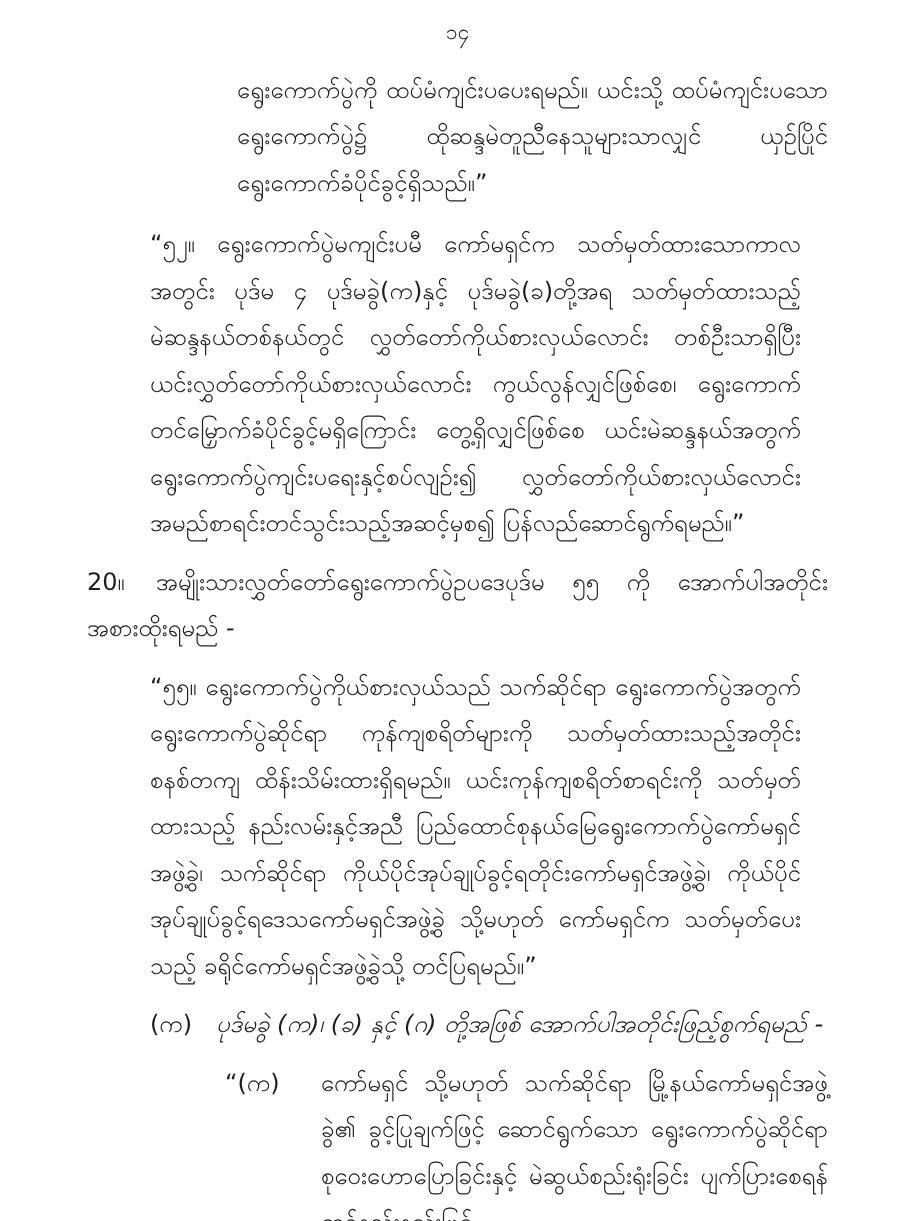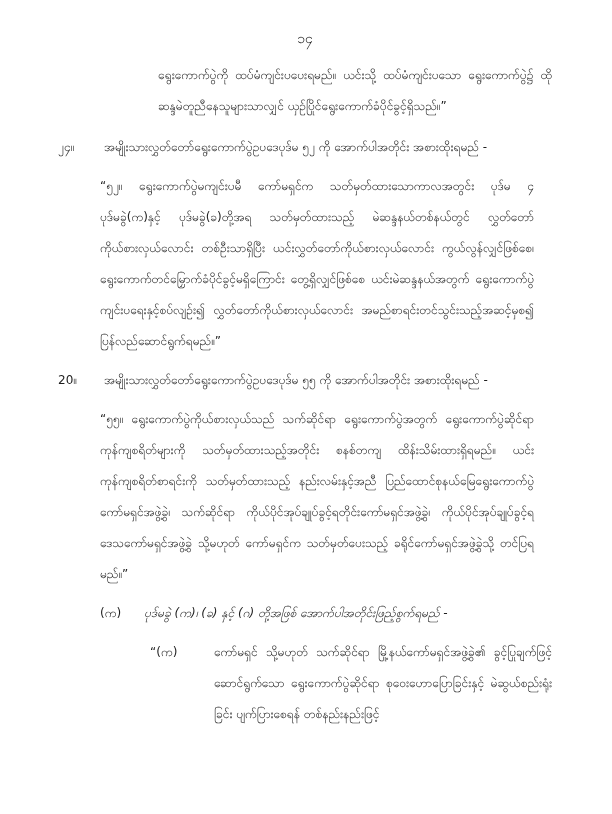--- a/index.html
+++ b/index.html
@@ -11,31 +11,31 @@
     width: 612px;
     height: 814px;
     overflow: hidden;
     color: #1e1e1e;
     font-family: "DejaVu Sans", "Liberation Sans", sans-serif;
   }
   .page {
     box-sizing: border-box;
     width: 612px;
     height: 814px;
-    padding: 28px 60px 0 58px;
+    padding: 12px 60px 0 58px;
     background: #ffffff;
   }
   .page-number {
     text-align: center;
     font-size: 14px;
     line-height: 20px;
     margin-bottom: 12px;
   }
   .block {
-    font-size: 12px;
+    font-size: 16px;
     line-height: 31px;
     text-align: justify;
   }
   .intro-quote {
     margin: 0 0 10px 100px;
   }
   .num-para {
     margin: 8px 0;
   }
   .num-para .para-num {
@@ -73,23 +73,20 @@
 </style>
 </head>
 <body>
 
 <div class="page">
 
   <div class="page-number">၁၄</div>
 
   <div class="block intro-quote">ရွေးကောက်ပွဲကို ထပ်မံကျင်းပပေးရမည်။ ယင်းသို့ ထပ်မံကျင်းပသော ရွေးကောက်ပွဲ၌ ထိုဆန္ဒမဲတူညီနေသူများသာလျှင် ယှဉ်ပြိုင်ရွေးကောက်ခံပိုင်ခွင့်ရှိသည်။”</div>
 
-  <p class="block num-para">
-    <span class="para-num">၂၄။</span><span>အမျိုးသားလွှတ်တော်ရွေးကောက်ပွဲဥပဒေပုဒ်မ ၅၂ ကို အောက်ပါအတိုင်း အစားထိုးရမည် -</span>
-  </p>
 
   <div class="block quote-block">“၅၂။ ရွေးကောက်ပွဲမကျင်းပမီ ကော်မရှင်က သတ်မှတ်ထားသောကာလအတွင်း ပုဒ်မ ၄ ပုဒ်မခွဲ(က)နှင့် ပုဒ်မခွဲ(ခ)တို့အရ သတ်မှတ်ထားသည့် မဲဆန္ဒနယ်တစ်နယ်တွင် လွှတ်တော်ကိုယ်စားလှယ်လောင်း တစ်ဦးသာရှိပြီး ယင်းလွှတ်တော်ကိုယ်စားလှယ်လောင်း ကွယ်လွန်လျှင်ဖြစ်စေ၊ ရွေးကောက်တင်မြှောက်ခံပိုင်ခွင့်မရှိကြောင်း တွေ့ရှိလျှင်ဖြစ်စေ ယင်းမဲဆန္ဒနယ်အတွက် ရွေးကောက်ပွဲကျင်းပရေးနှင့်စပ်လျဉ်း၍ လွှတ်တော်ကိုယ်စားလှယ်လောင်း အမည်စာရင်းတင်သွင်းသည့်အဆင့်မှစ၍ ပြန်လည်ဆောင်ရွက်ရမည်။”</div>
 
   <p class="block num-para">
     <span class="para-num">20။</span><span>အမျိုးသားလွှတ်တော်ရွေးကောက်ပွဲဥပဒေပုဒ်မ ၅၅ ကို အောက်ပါအတိုင်း အစားထိုးရမည် -</span>
   </p>
 
   <div class="block quote-block">“၅၅။ ရွေးကောက်ပွဲကိုယ်စားလှယ်သည် သက်ဆိုင်ရာ ရွေးကောက်ပွဲအတွက် ရွေးကောက်ပွဲဆိုင်ရာ ကုန်ကျစရိတ်များကို သတ်မှတ်ထားသည့်အတိုင်း စနစ်တကျ ထိန်းသိမ်းထားရှိရမည်။ ယင်းကုန်ကျစရိတ်စာရင်းကို သတ်မှတ်ထားသည့် နည်းလမ်းနှင့်အညီ ပြည်ထောင်စုနယ်မြေရွေးကောက်ပွဲကော်မရှင်အဖွဲ့ခွဲ၊ သက်ဆိုင်ရာ ကိုယ်ပိုင်အုပ်ချုပ်ခွင့်ရတိုင်းကော်မရှင်အဖွဲ့ခွဲ၊ ကိုယ်ပိုင်အုပ်ချုပ်ခွင့်ရဒေသကော်မရှင်အဖွဲ့ခွဲ သို့မဟုတ် ကော်မရှင်က သတ်မှတ်ပေးသည့် ခရိုင်ကော်မရှင်အဖွဲ့ခွဲသို့ တင်ပြရမည်။”</div>
 
 

